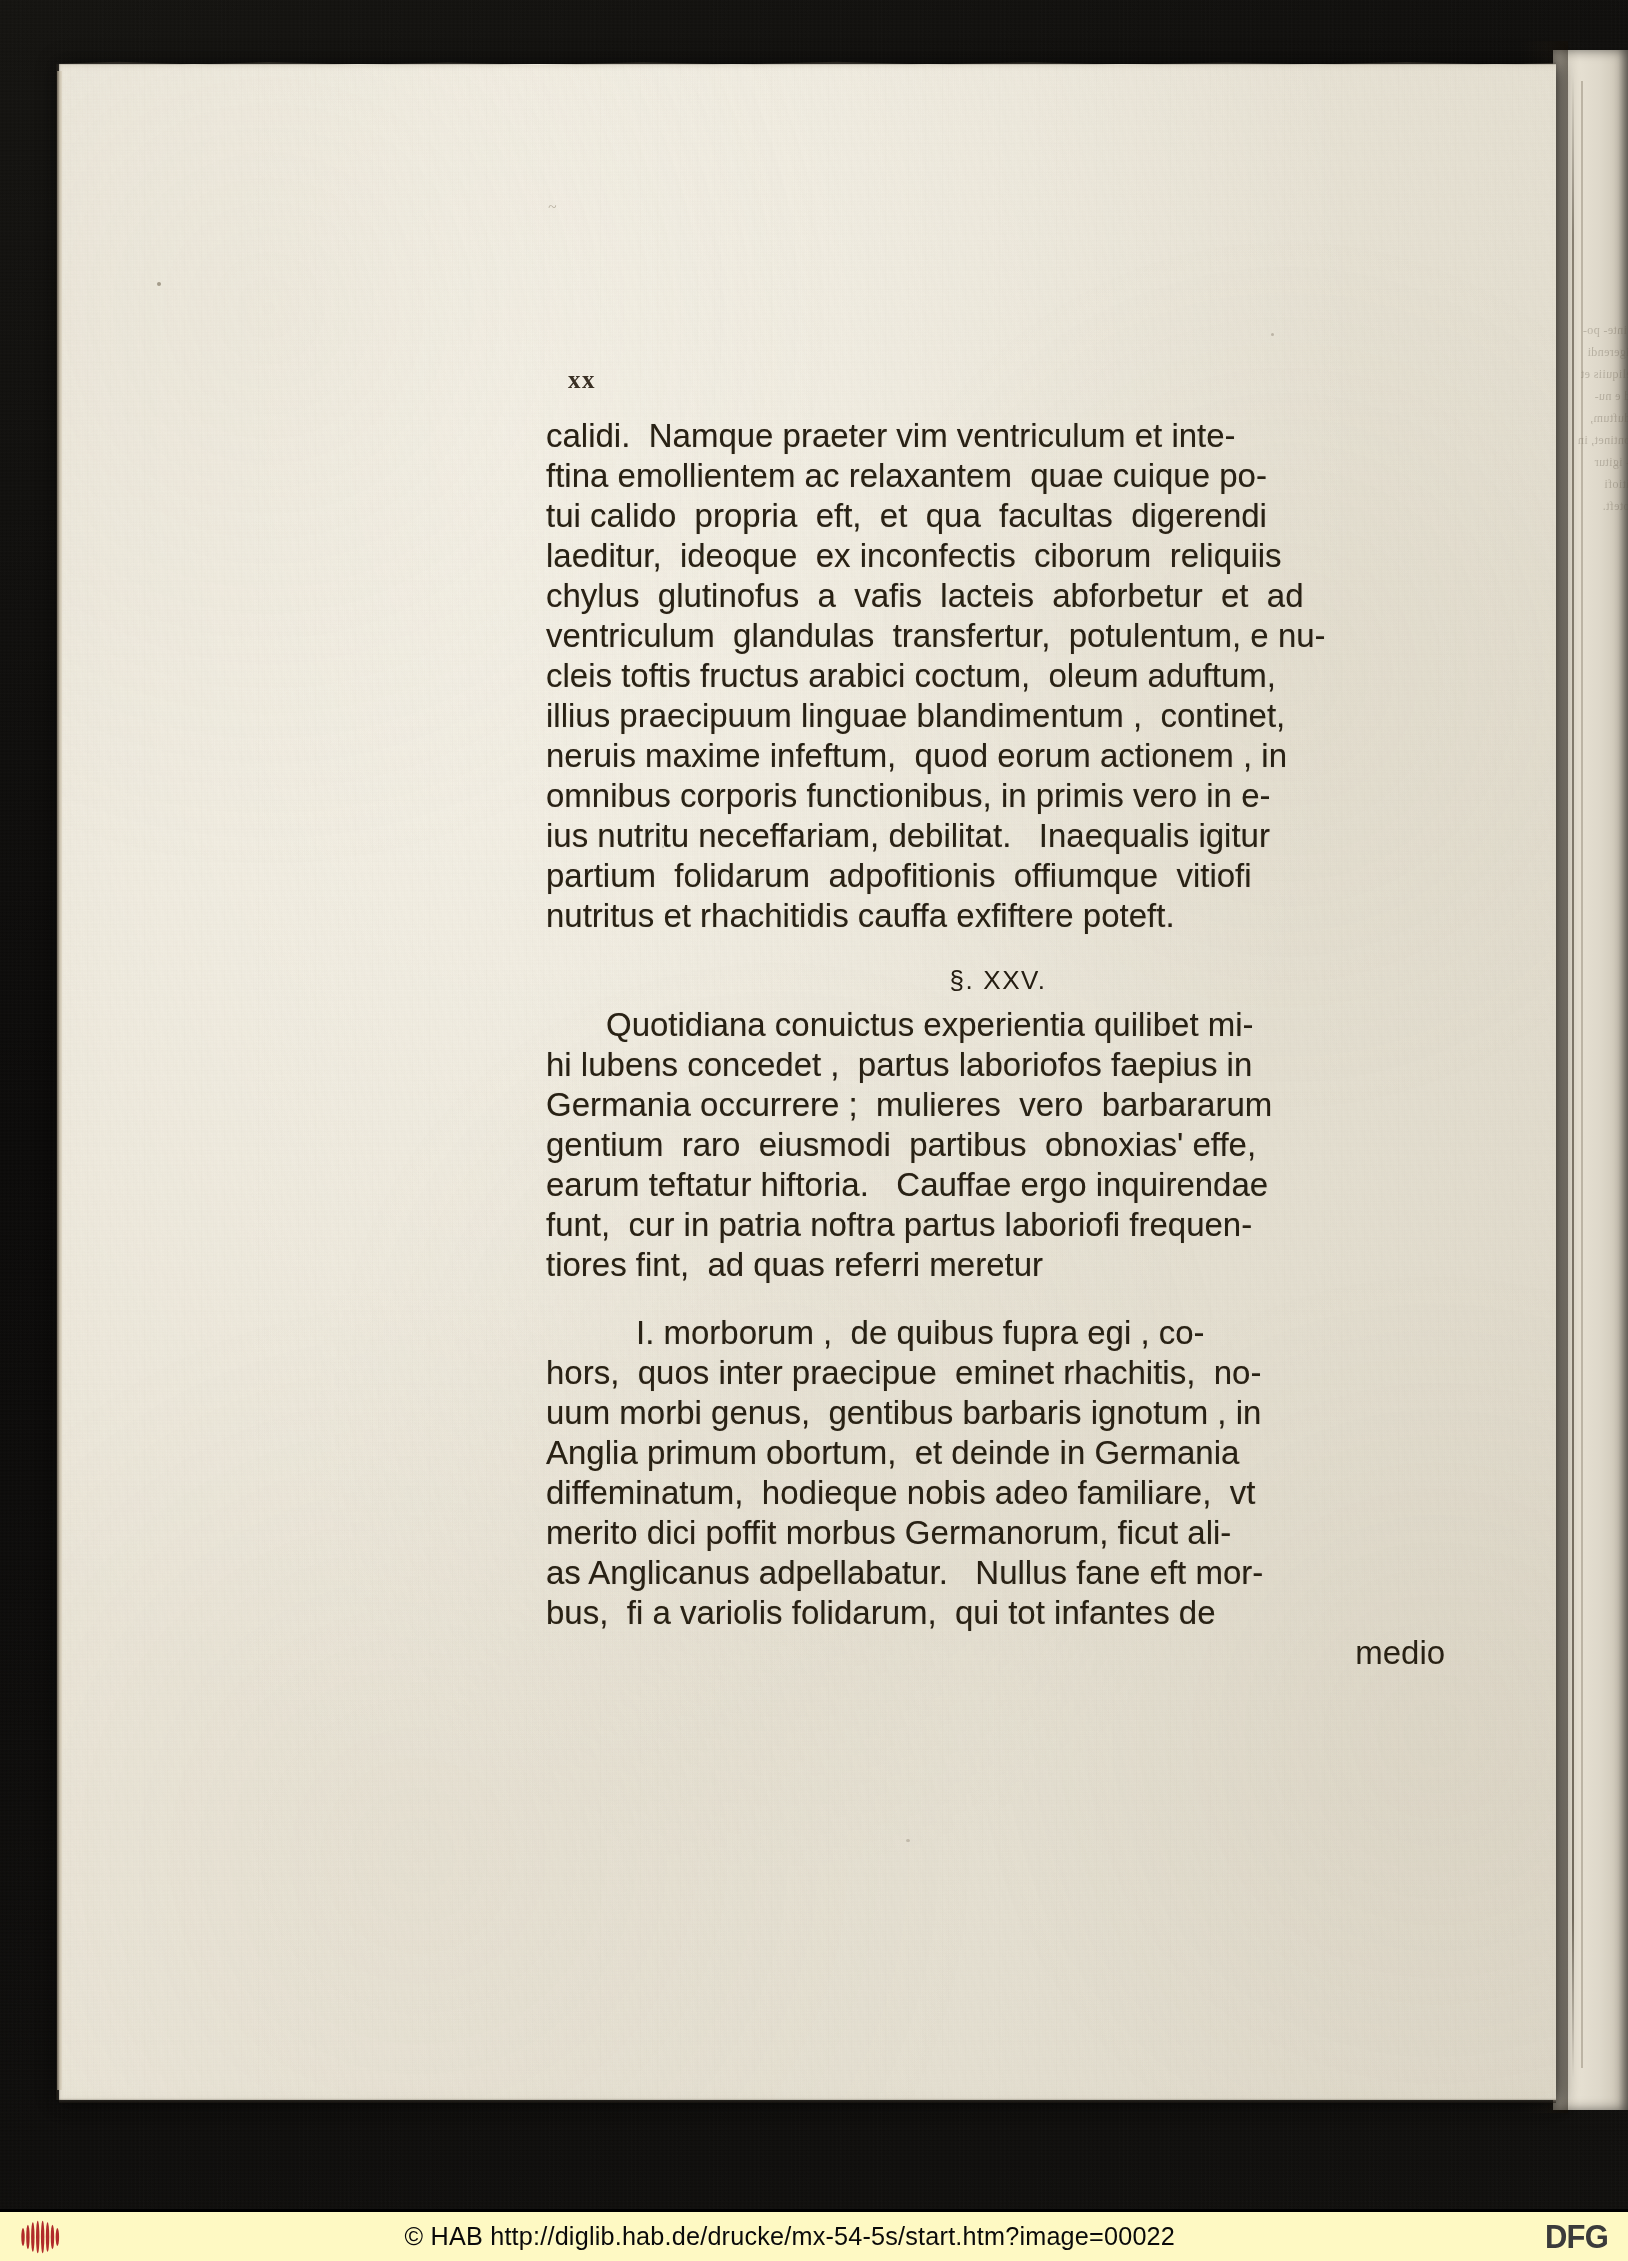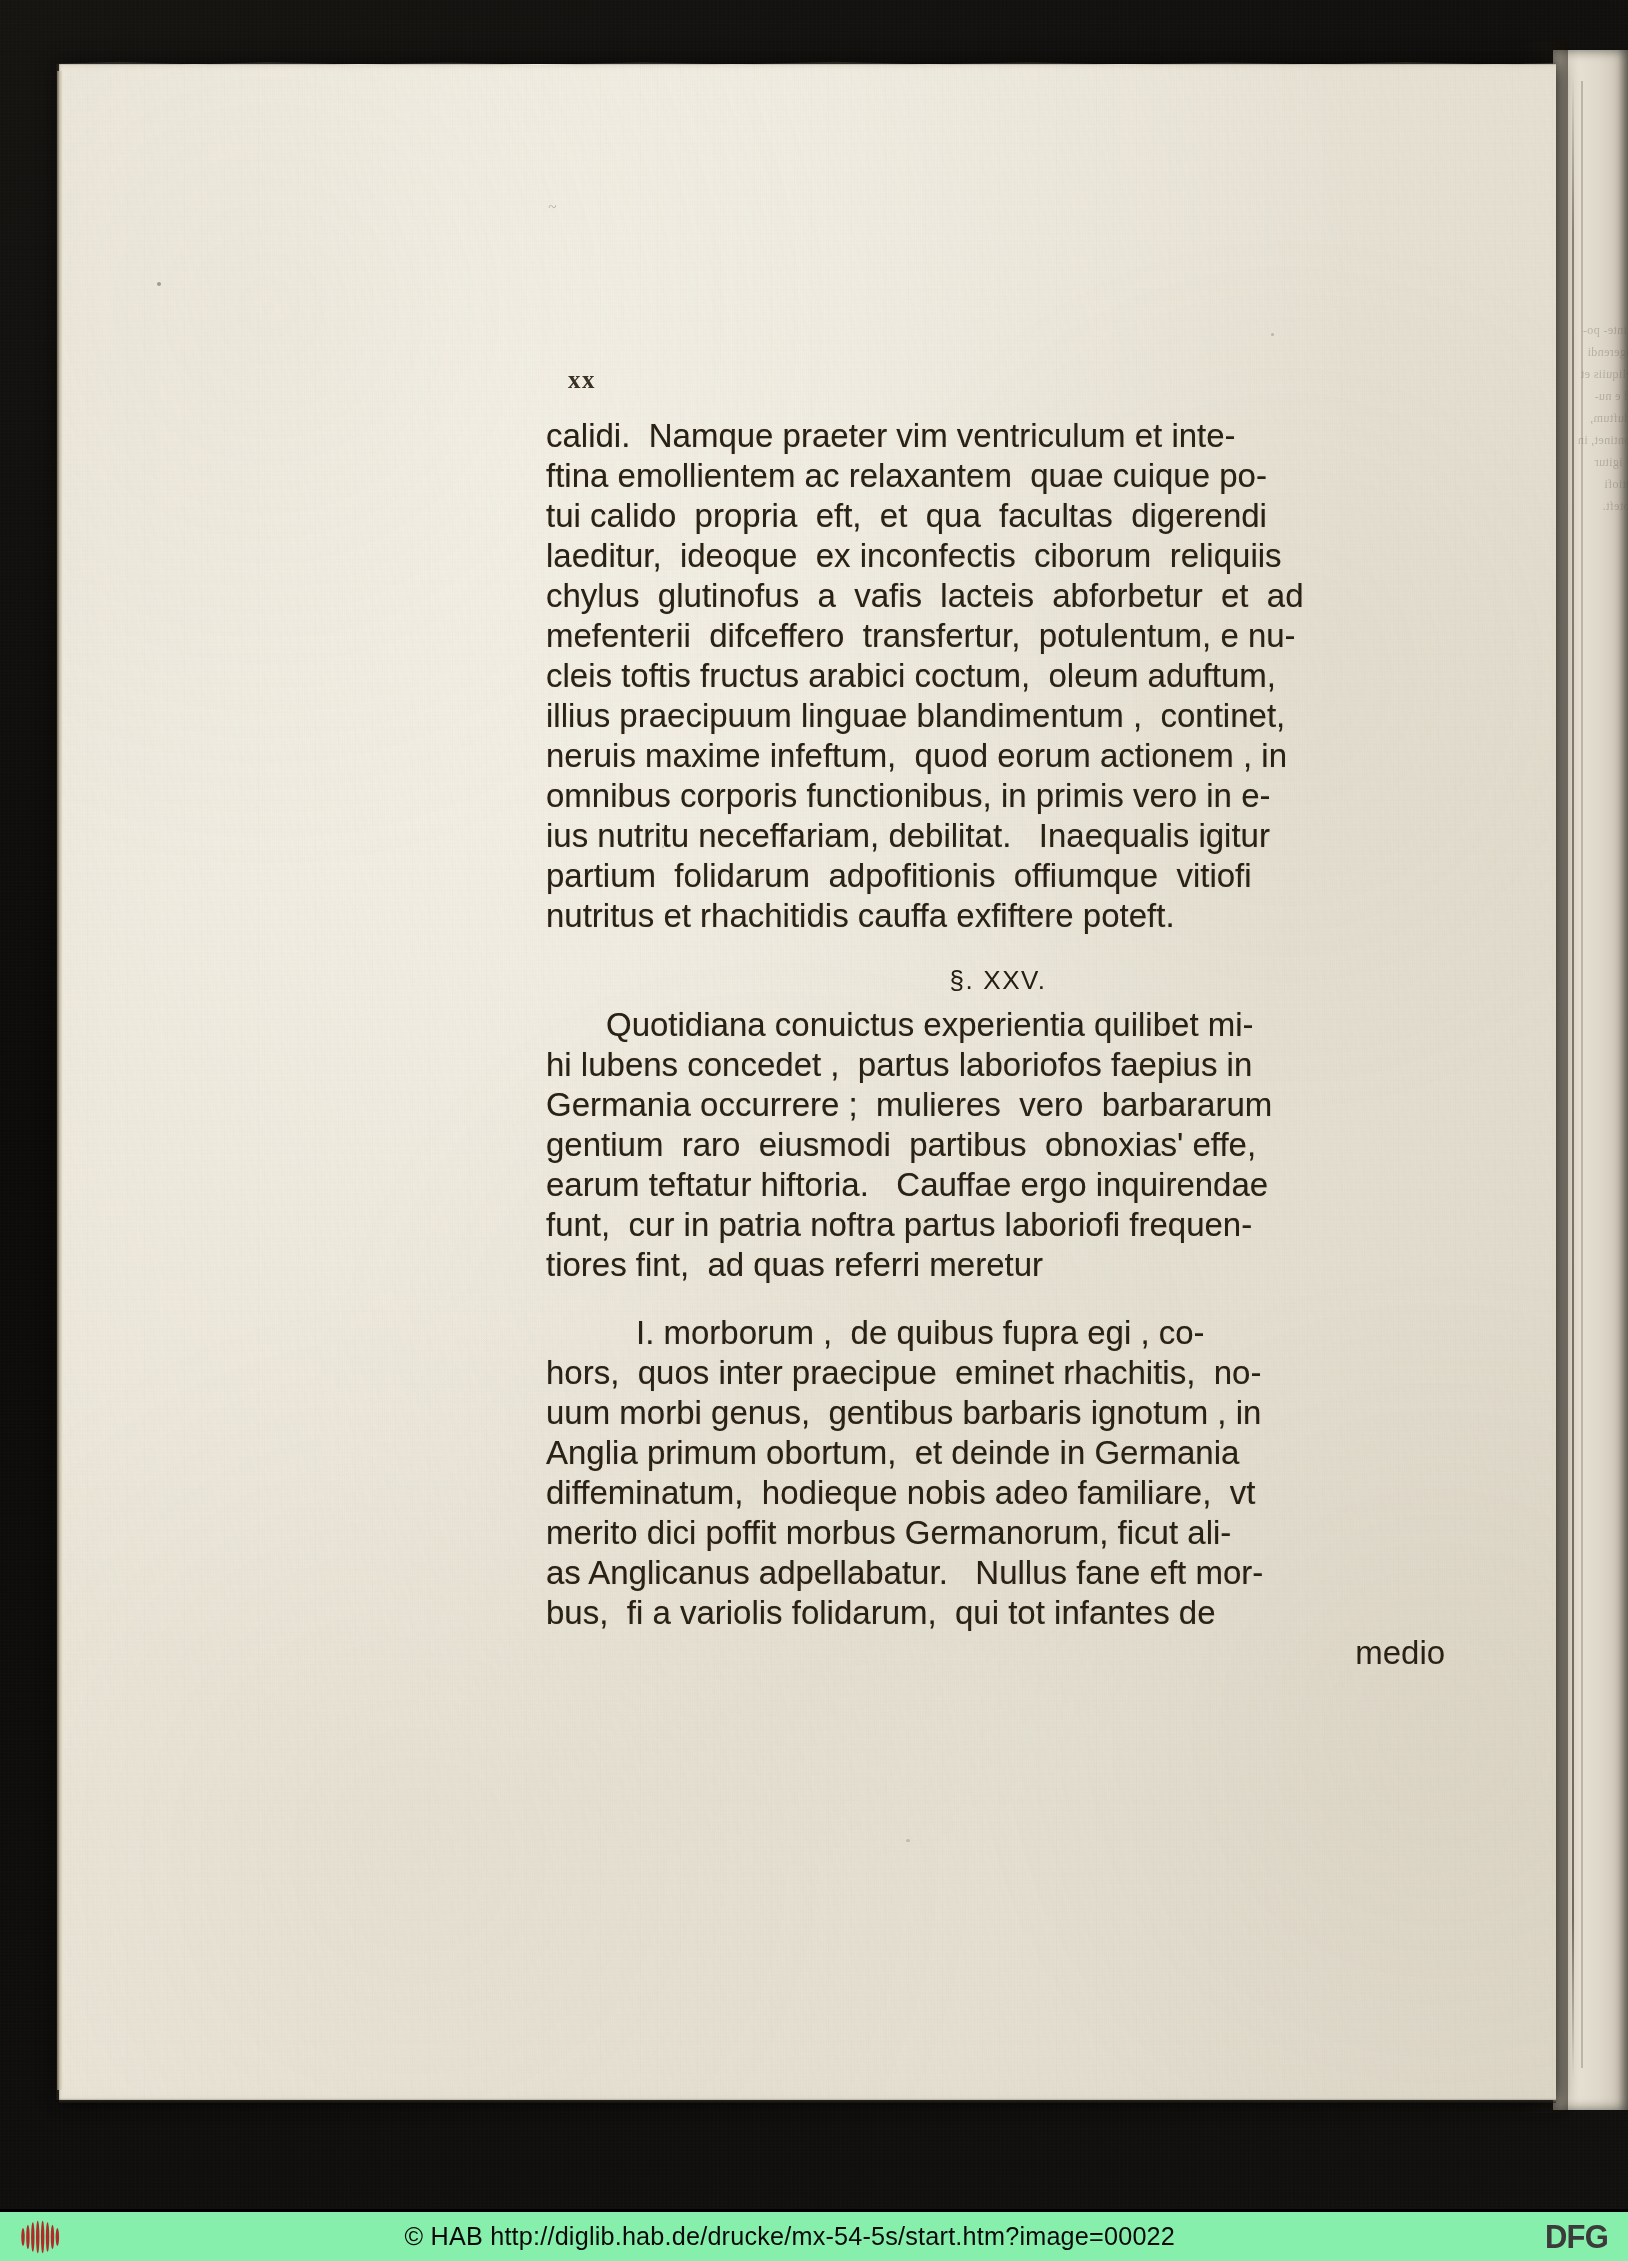--- a/index.html
+++ b/index.html
@@ -81,21 +81,21 @@
     margin:24.4px 0 4.9px 0;color:#2b2317;}
 
   .gap-sm{display:block;height:28px;}
   .catchword{display:block;text-align:right;padding-right:4.9px;}
 
   
   .textblock{filter:contrast(1.06) saturate(.9);}
 
   
   .footer{position:absolute;left:0;bottom:0;width:1629px;height:49px;
-    background:#86efac;display:flex;align-items:center;}
+    background:#fef9c3;display:flex;align-items:center;}
   .hab-logo{width:46px;height:36px;margin-left:18px;margin-right:3.3px;display:block;}
   .footer-text{flex:1;text-align:center;font-family:"Liberation Sans",sans-serif;
     font-size:26px;color:#0a0a0a;letter-spacing:0.2px;white-space:nowrap;
     transform:scaleX(.97);padding-right:33px;}
   .dfg{margin-right:21px;font-family:"Liberation Sans",sans-serif;font-weight:700;
     font-size:31px;color:#3b3b3b;letter-spacing:-0.8px;transform:scaleY(1.05);}
   .footer-divider{position:absolute;left:0;bottom:49px;width:1629px;height:3.3px;background:#000;}
 </style>
 </head>
 <body>
@@ -127,21 +127,21 @@
     <div class="page-folio">xx</div>
 
     <div class="textblock">
 
       <div class="para">
         <span class="tline">calidi.  Namque praeter vim ventriculum et inte-</span>
         <span class="tline">ftina emollientem ac relaxantem  quae cuique po-</span>
         <span class="tline">tui calido  propria  eft,  et  qua  facultas  digerendi</span>
         <span class="tline">laeditur,  ideoque  ex inconfectis  ciborum  reliquiis</span>
         <span class="tline">chylus  glutinofus  a  vafis  lacteis  abforbetur  et  ad</span>
-        <span class="tline">mefenterii  difceffero  transfertur,  potulentum, e nu-</span>
+        <span class="tline">ventriculum  glandulas  transfertur,  potulentum, e nu-</span>
         <span class="tline">cleis toftis fructus arabici coctum,  oleum aduftum,</span>
         <span class="tline">illius praecipuum linguae blandimentum ,  continet,</span>
         <span class="tline">neruis maxime infeftum,  quod eorum actionem , in</span>
         <span class="tline">omnibus corporis functionibus, in primis vero in e-</span>
         <span class="tline">ius nutritu neceffariam, debilitat.   Inaequalis igitur</span>
         <span class="tline">partium  folidarum  adpofitionis  offiumque  vitiofi</span>
         <span class="tline">nutritus et rhachitidis cauffa exfiftere poteft.</span>
       </div>
 
       <span class="sect-head">§. XXV.</span>

